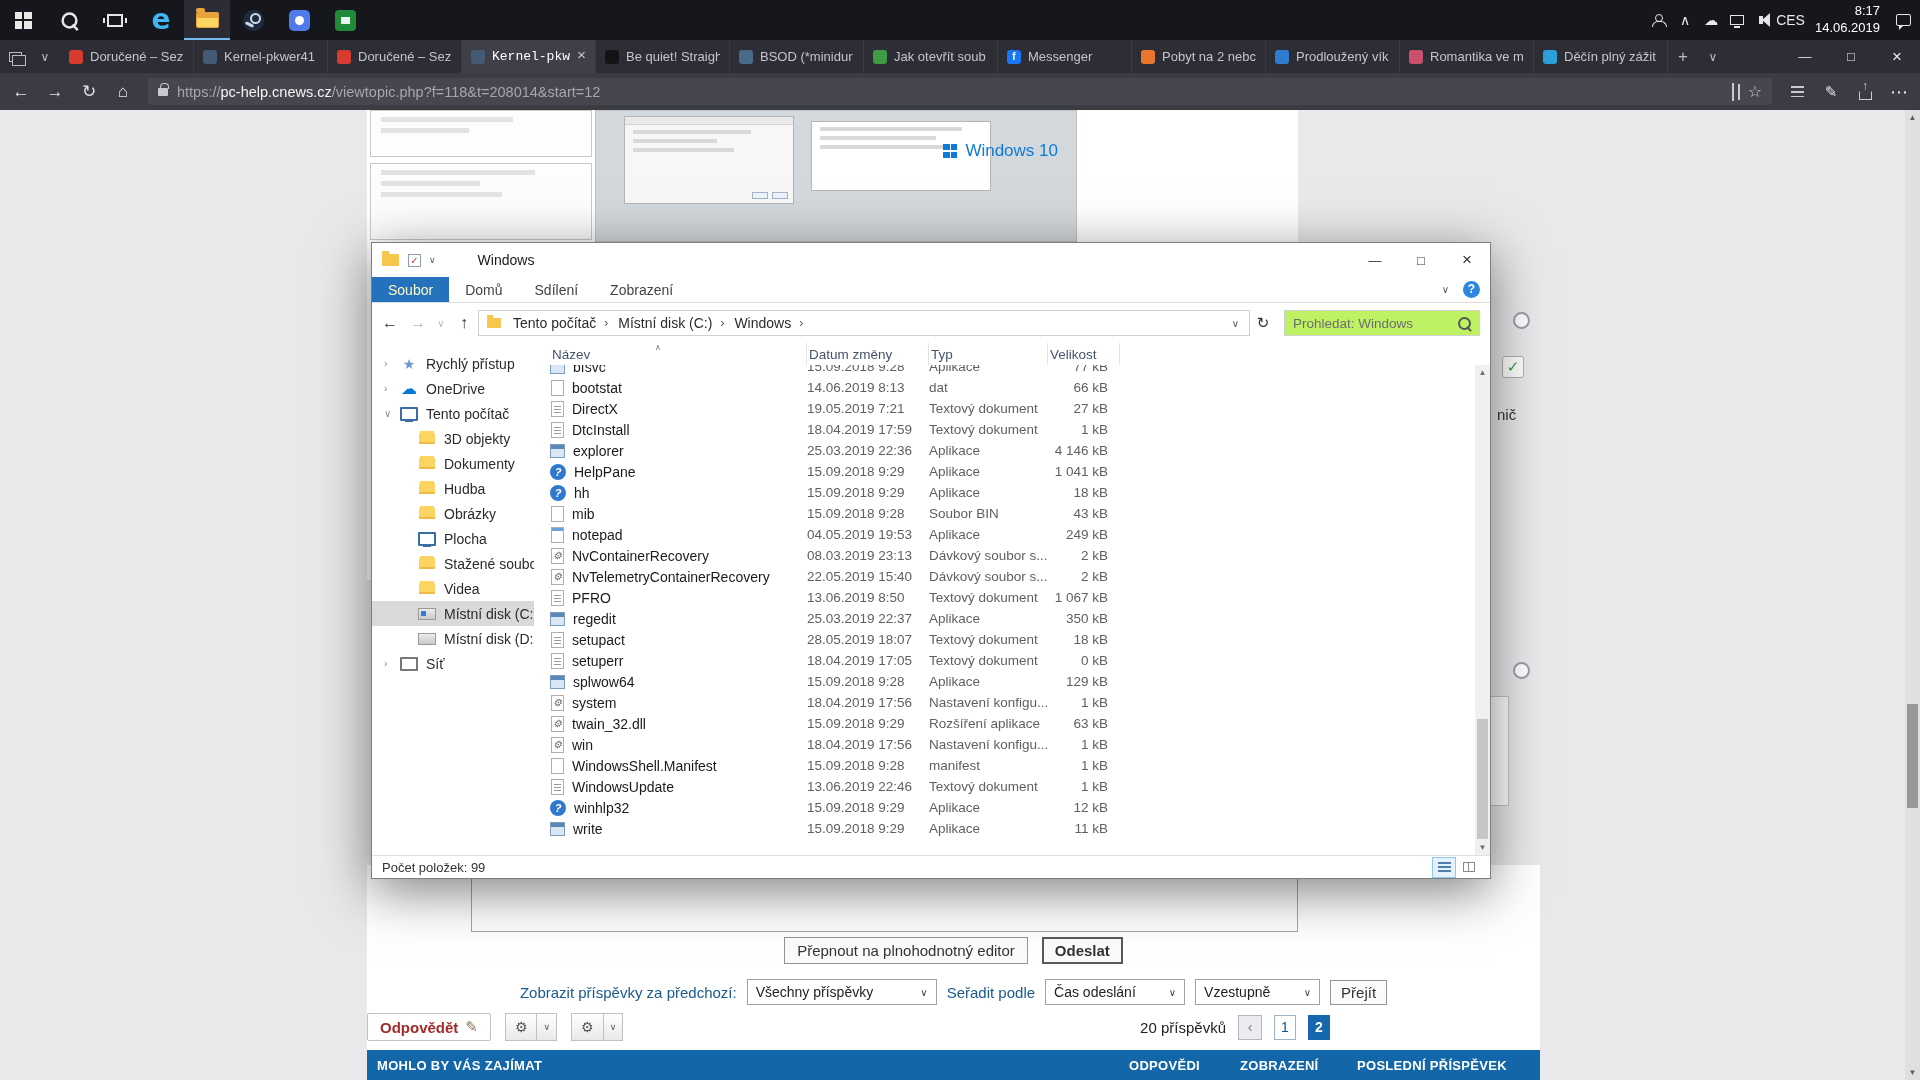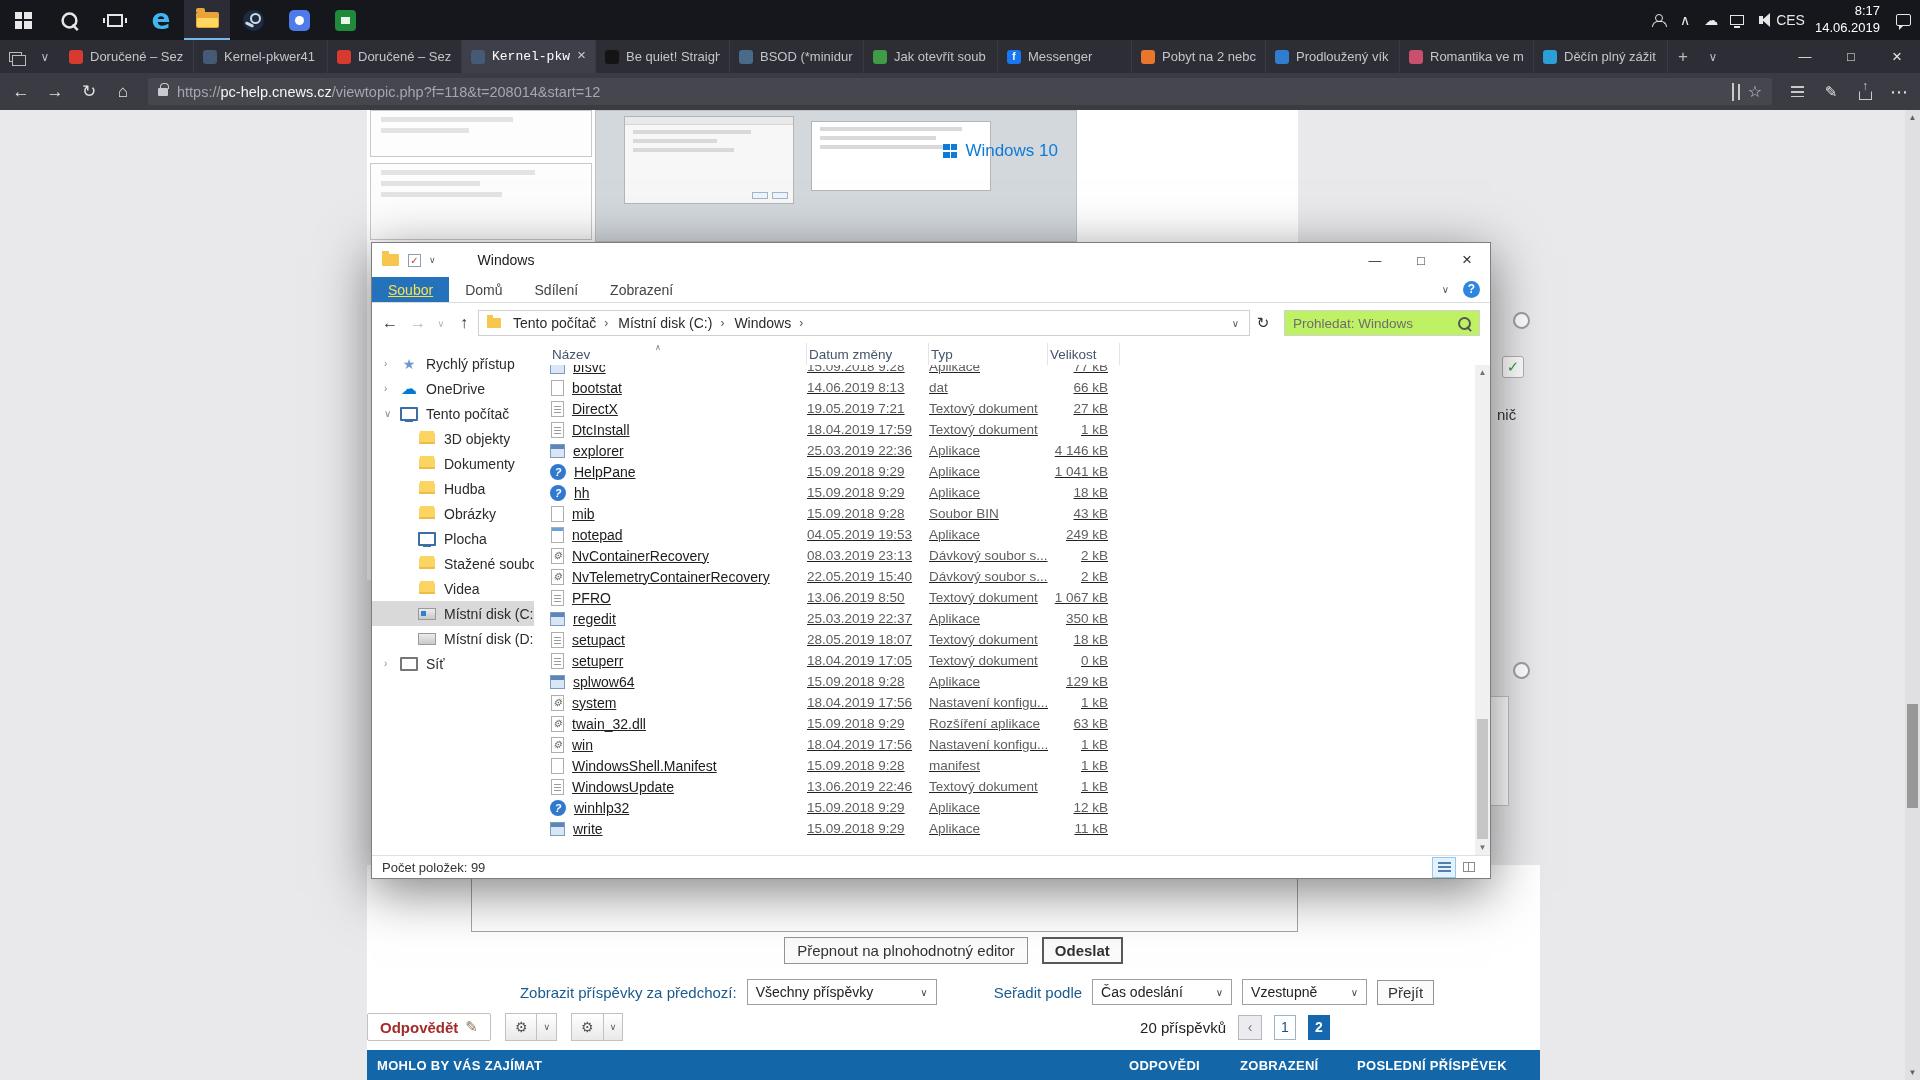--- a/index.html
+++ b/index.html
@@ -97,21 +97,21 @@
                 color:#2f9e3f; font-size:15px; text-align:center; line-height:20px; }
   .frag-nic { position:absolute; font-size:15px; color:#333; }
   .frag-box { position:absolute; background:#fff; border:1px solid #c5c5c5; }
 
   .form-band { position:absolute; left:367px; top:755px; width:1173px; height:185px; background:#fff; }
   .editor-box { position:absolute; left:471px; top:713px; width:827px; height:109px; background:#fff; border:1px solid #a5a5a5; }
   .btn-row { position:absolute; left:367px; top:827px; width:1173px; display:flex; justify-content:center; gap:14px; }
   .pb-btn { background:#fbfbfb; border:1px solid #93939b; padding:4px 12px; font-size:15px; color:#333; white-space:nowrap; }
   .pb-btn.strong { font-weight:bold; border:2px solid #5a5a5a; padding:3px 11px; }
   .select-row { position:absolute; left:367px; top:869px; width:1173px; display:flex; justify-content:center; align-items:center; gap:10px; font-size:15px; }
-  .frm-label { color:#1a5a8e;margin-left:47px; }
+  .frm-label { color:#1a5a8e; }
   .sel { border:1px solid #a0a0a0; background:#fff; height:26px; display:inline-flex; align-items:center; padding:0 8px; font-size:14px; color:#222; }
   .sel .chev { margin-left:auto; font-size:10px; color:#444; padding-left:10px; }
   .reply-row { position:absolute; left:367px; top:903px; width:963px; display:flex; align-items:center; }
   .reply-btn { background:#fff; border:1px solid #c4c0bb; border-radius:2px; padding:4px 12px; color:#a32b2b; font-weight:bold;
                font-size:15px; display:inline-flex; align-items:center; gap:7px; }
   .reply-btn .pencil { color:#8b7355; font-weight:normal; }
   .tool-btn { display:inline-flex; align-items:stretch; border:1px solid #c4c0bb; background:linear-gradient(#ffffff,#e9e9e9); margin-left:14px; }
   .tool-ico { padding:5px 9px; color:#555; font-size:14px; }
   .tool-chev { padding:5px 6px; border-left:1px solid #c4c0bb; font-size:9px; color:#555; display:flex; align-items:center; }
   .count-group { margin-left:auto; display:flex; align-items:center; gap:12px; }
@@ -135,21 +135,21 @@
   .qat-folder { width:17px; height:12px; background:#f7c64c; border-radius:1px; position:relative; }
   .qat-folder::before { content:""; position:absolute; top:-3px; left:0; width:7px; height:3px; background:#f7c64c; }
   .qat-props { width:13px; height:13px; border:1px solid #8aa0b8; background:#fff; margin-left:9px; color:#c23b3b; font-size:10px; line-height:11px; text-align:center; }
   .qat-chev { margin-left:8px; font-size:9px; color:#555; }
   .ex-title-text { margin-left:42px; font-size:14px; color:#1a1a1a; }
   .ex-controls { margin-left:auto; display:flex; height:100%; }
   .exc { width:46px; display:flex; align-items:center; justify-content:center; color:#333; font-size:13px; }
   .exc.close { font-size:17px; }
   .ex-ribbontabs { height:26px; display:flex; align-items:stretch; border-bottom:1px solid #dcdcdc; flex:none; }
   .rtab { padding:0 16px; display:flex; align-items:center; font-size:14px; color:#444; }
-  .rtab.file { background:#2472bc; color:#fde047;text-decoration:underline; }
+  .rtab.file { background:#2472bc; color:#fef9c3; }
   .rib-chev { font-size:10px; color:#555; }
   .exhelp { width:17px; height:17px; border-radius:50%; background:#2e86de; color:#fff; font-size:12px; font-weight:bold; text-align:center; line-height:17px; }
   .ex-addr { height:40px; display:flex; align-items:center; padding:0 10px 0 4px; flex:none; }
   .ea-btn { width:28px; height:28px; display:flex; align-items:center; justify-content:center; color:#333; font-size:16px; flex:none; }
   .ea-btn.dis { color:#b9b9b9; }
   .ea-btn.sm { width:18px; font-size:10px; }
   .crumb-bar { flex:1; height:26px; border:1px solid #d0d0d0; background:#fff; display:flex; align-items:center; padding:0 6px; font-size:14px; color:#2b2b2b; min-width:0; }
   .bfold { width:14px; height:10px; background:#f7c64c; border-radius:1px; position:relative; margin:0 7px 0 2px; flex:none; }
   .bfold::before { content:""; position:absolute; top:-3px; left:0; width:6px; height:3px; background:#f7c64c; }
   .crumb { display:flex; align-items:center; gap:8px; padding:0 5px; white-space:nowrap; }
@@ -175,21 +175,21 @@
   .sico.folder::before { content:""; width:16px; height:11px; background:#fcd462; border-radius:1px; box-shadow:inset 0 -2px 0 #eebc45, 0 -3px 0 -1px #fcd462; }
   .sico.disk::before, .sico.diskc::before { content:""; width:16px; height:10px; border:1px solid #9a9a9a; background:linear-gradient(#ececec,#c9c9c9); }
   .sico.diskc::after { content:""; position:absolute; left:3px; top:3px; width:5px; height:5px; background:#2f7fd6; }
   .sico.net::before { content:""; width:15px; height:10px; border:2px solid #777; border-radius:1px; }
   .ex-main { flex:1; position:relative; min-width:0; }
   .list-head { display:grid; grid-template-columns:257px 122px 119px 72px; padding-left:16px; height:22px; align-items:center;
                font-size:13.5px; color:#44546b; position:relative; }
   .list-head .hc { border-right:1px solid #e3e3e3; height:100%; display:flex; align-items:center; padding-left:2px; position:relative; }
   .sort-caret { position:absolute; left:105px; top:0px; font-size:8px; color:#777; }
   .rows-clip { position:absolute; top:22px; bottom:0; left:0; right:15px; overflow:hidden; }
-  .rows-inner { margin-top:-9px;text-decoration:underline; }
+  .rows-inner { margin-top:-9px; }
   .frow { display:grid; grid-template-columns:257px 122px 119px 72px; padding-left:16px; height:21px; align-items:center; }
   .fname { display:flex; align-items:center; gap:8px; color:#1b1b1b; font-size:14px; overflow:hidden; white-space:nowrap; }
   .fcell { color:#5f5f5f; font-size:13.5px; overflow:hidden; white-space:nowrap; }
   .fsize { text-align:right; padding-right:12px; }
   .fi { width:16px; height:16px; flex:none; position:relative; }
   .fi.app { width:15px; height:14px; margin-top:1px; background:#d8e6f5; border:1px solid #7d9cbe; }
   .fi.app::before { content:""; position:absolute; top:0; left:0; right:0; height:4px; background:#5b87b8; }
   .fi.file, .fi.txt, .fi.bat, .fi.ini, .fi.dll, .fi.note { width:13px; height:16px; background:#fff; border:1px solid #aeaeae; margin-left:1px; }
   .fi.txt::before { content:""; position:absolute; left:2px; right:2px; top:4px; height:9px;
                     background:repeating-linear-gradient(to bottom,#9a9a9a 0 1px, transparent 1px 3px); }

